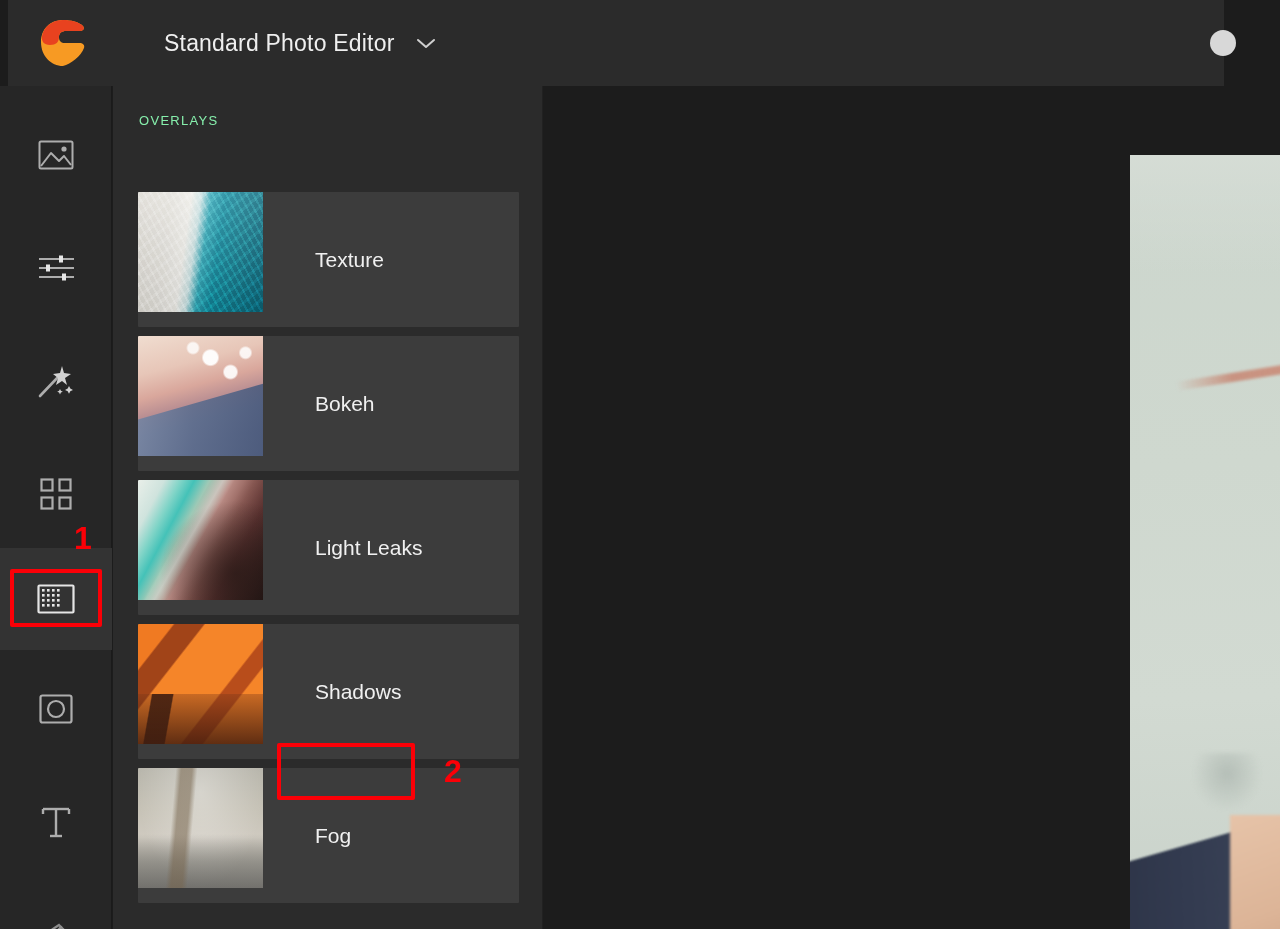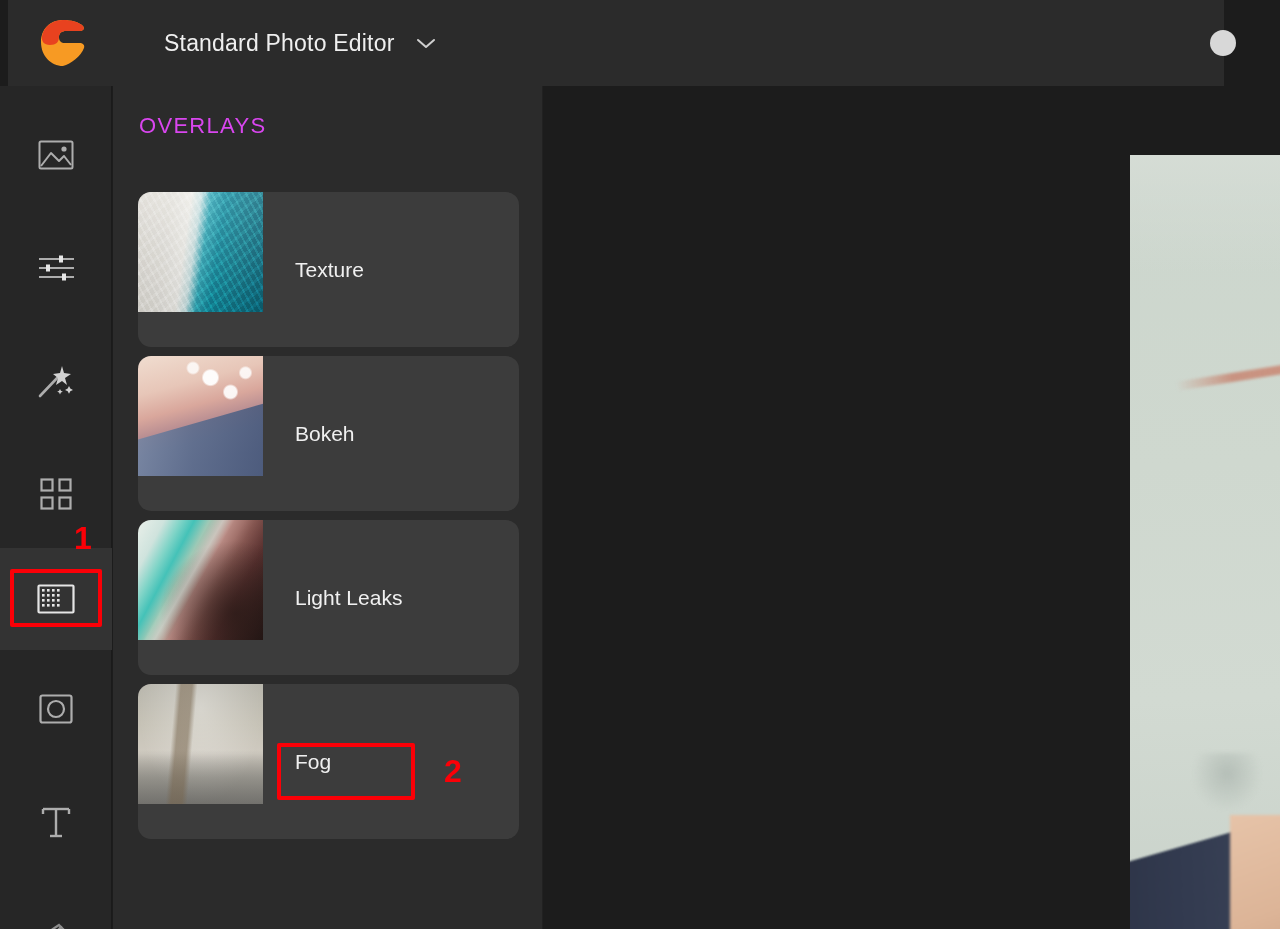--- a/index.html
+++ b/index.html
@@ -43,27 +43,27 @@
   .rail-item svg { display: block; }
 
   
   .panel {
     position: absolute; left: 113px; top: 86px; width: 430px; height: 843px;
     background: #2b2b2b;
     border-right: 1px solid #212121;
   }
   .panel-title {
     position: absolute; left: 26px; top: 27px;
-    color: #d946ef; font-size: 22px; letter-spacing: 1.3px;
+    color: #86efac; font-size: 13px; letter-spacing: 1.3px;
   }
   .list { position: absolute; left: 25px; top: 106px; width: 381px; }
   .row {
-    position: relative; width: 381px; height: 155px; margin-bottom: 9px;
-    background: #3c3c3c; border-radius: 13px; overflow: hidden;
-    display: flex; align-items: stretch;
+    position: relative; width: 381px; height: 135px; margin-bottom: 9px;
+    background: #3c3c3c; border-radius: 1px; overflow: hidden;
+    display: flex; align-items: stretch; gap: 20px;
   }
   .thumb { width: 125px; height: 120px; flex: 0 0 125px; position: relative; overflow: hidden; }
   .row-label {
     flex: 1; display: flex; align-items: center;
     color: #f0f0f0; font-size: 21px; padding-left: 32px;
   }
 
   
   .t-texture {
     background:
@@ -317,20 +317,24 @@
       <div class="row">
         <div class="thumb t-bokeh"></div>
         <div class="row-label">Bokeh</div>
       </div>
 
       <div class="row">
         <div class="thumb t-leaks"></div>
         <div class="row-label">Light Leaks</div>
       </div>
 
+      <div class="row">
+        <div class="thumb t-shadows"></div>
+        <div class="row-label">Shadows</div>
+      </div>
 
       <div class="row">
         <div class="thumb t-fog"></div>
         <div class="row-label">Fog</div>
       </div>
 
     </div>
   </div>
 
   <div class="canvas">

